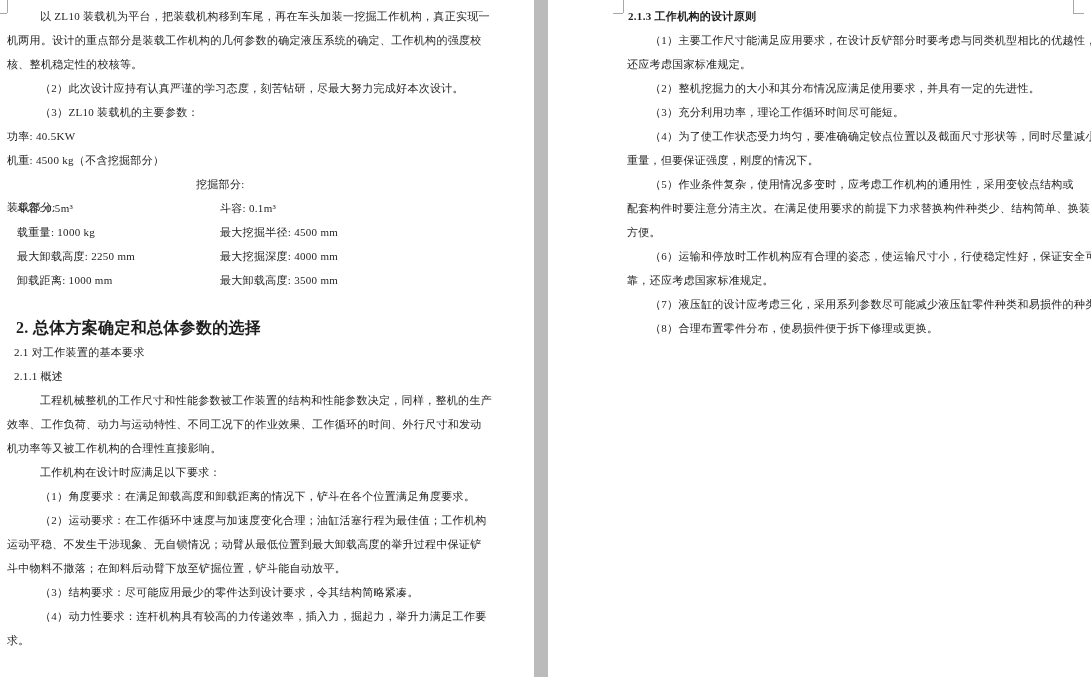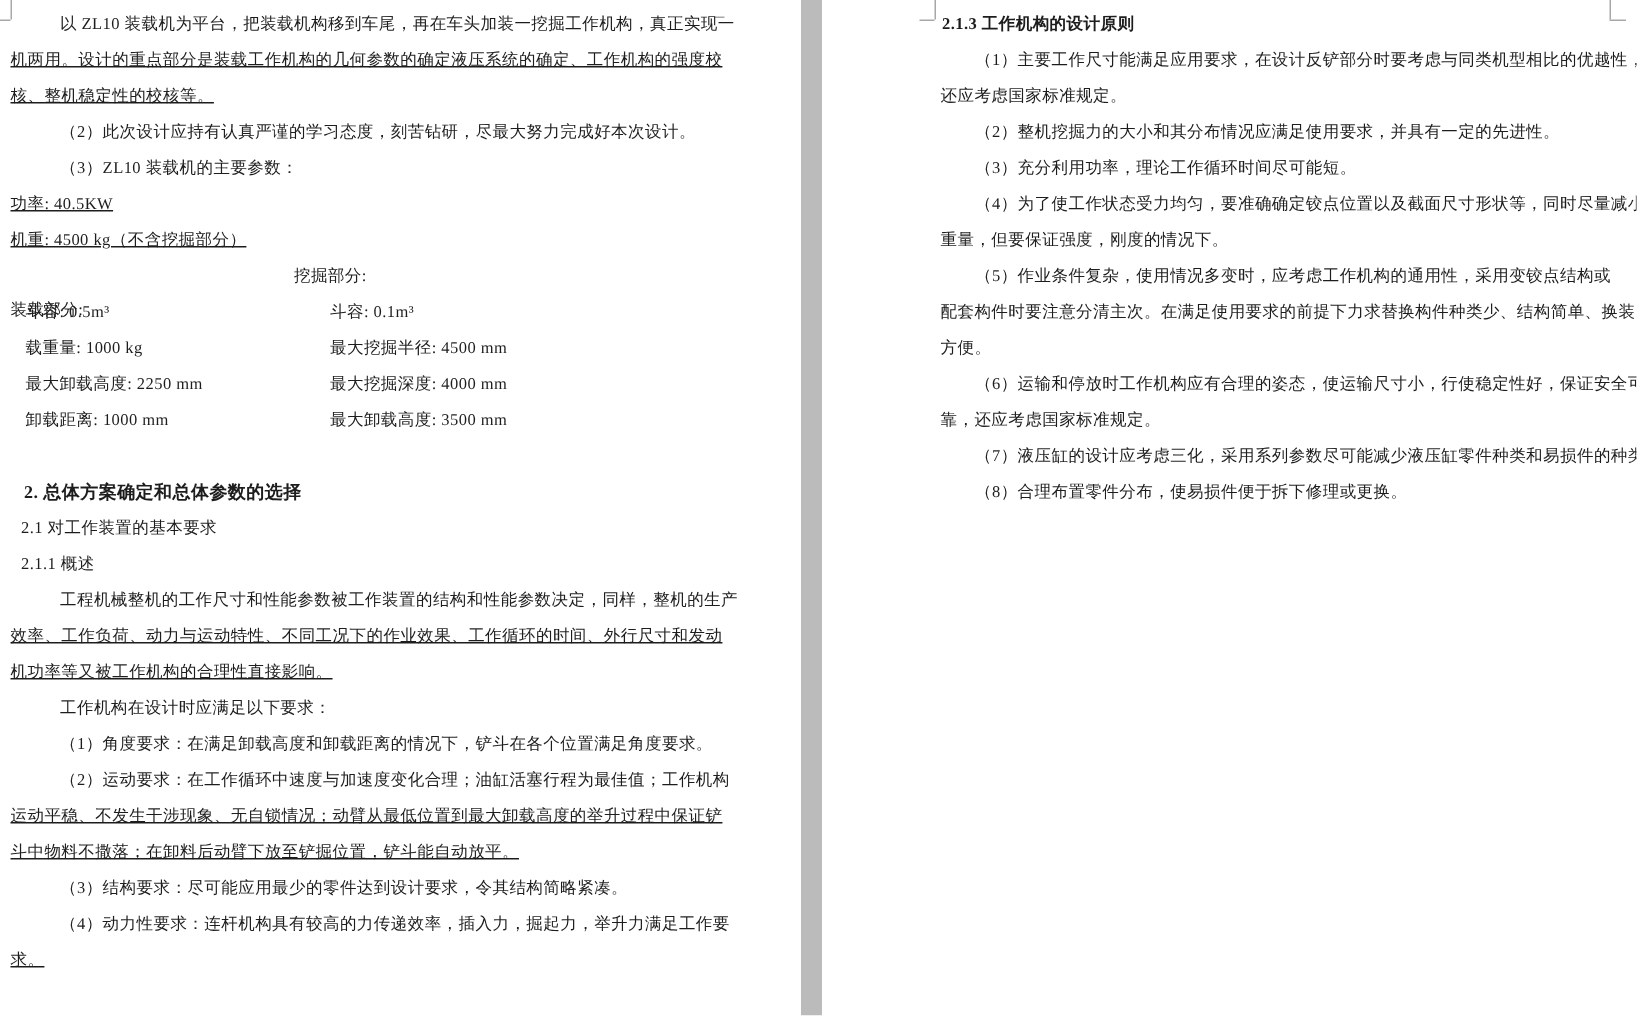--- a/index.html
+++ b/index.html
@@ -9,23 +9,23 @@
     font-family:"Liberation Serif","DejaVu Serif",serif;
   }
   .page{position:absolute;top:0;height:677px;background:#ffffff;}
   #page-left{left:0;width:526px;}
   #page-right{left:548px;width:543px;}
   #page-gap{position:absolute;top:0;left:534px;width:14px;height:677px;background:#bbbbbb;}
   .content{position:absolute;top:4px;left:0;right:0;}
   .line{height:24px;line-height:24px;font-size:11px;white-space:nowrap;letter-spacing:.3px;}
   .blank{height:24px;}
   
-  .flush{padding-left:7px;text-decoration:underline;}
+  .flush{padding-left:7px;}
   .ind{padding-left:40px;}
-  .h-main{padding-left:16px;font-weight:bold;font-size:12px;}
+  .h-main{padding-left:16px;font-weight:bold;font-size:16px;}
   .h-sub{padding-left:14px;}
   
   .h-sub-r{padding-left:80px;font-weight:bold;}
   .flush-r{padding-left:79px;}
   .ind-r{padding-left:102px;}
   
   .spec{position:relative;height:24px;}
   .spec span{position:absolute;top:0;height:24px;line-height:24px;font-size:11px;white-space:nowrap;letter-spacing:.3px;}
   .spec .c1{left:17px;}
   .spec .c2{left:220px;}

